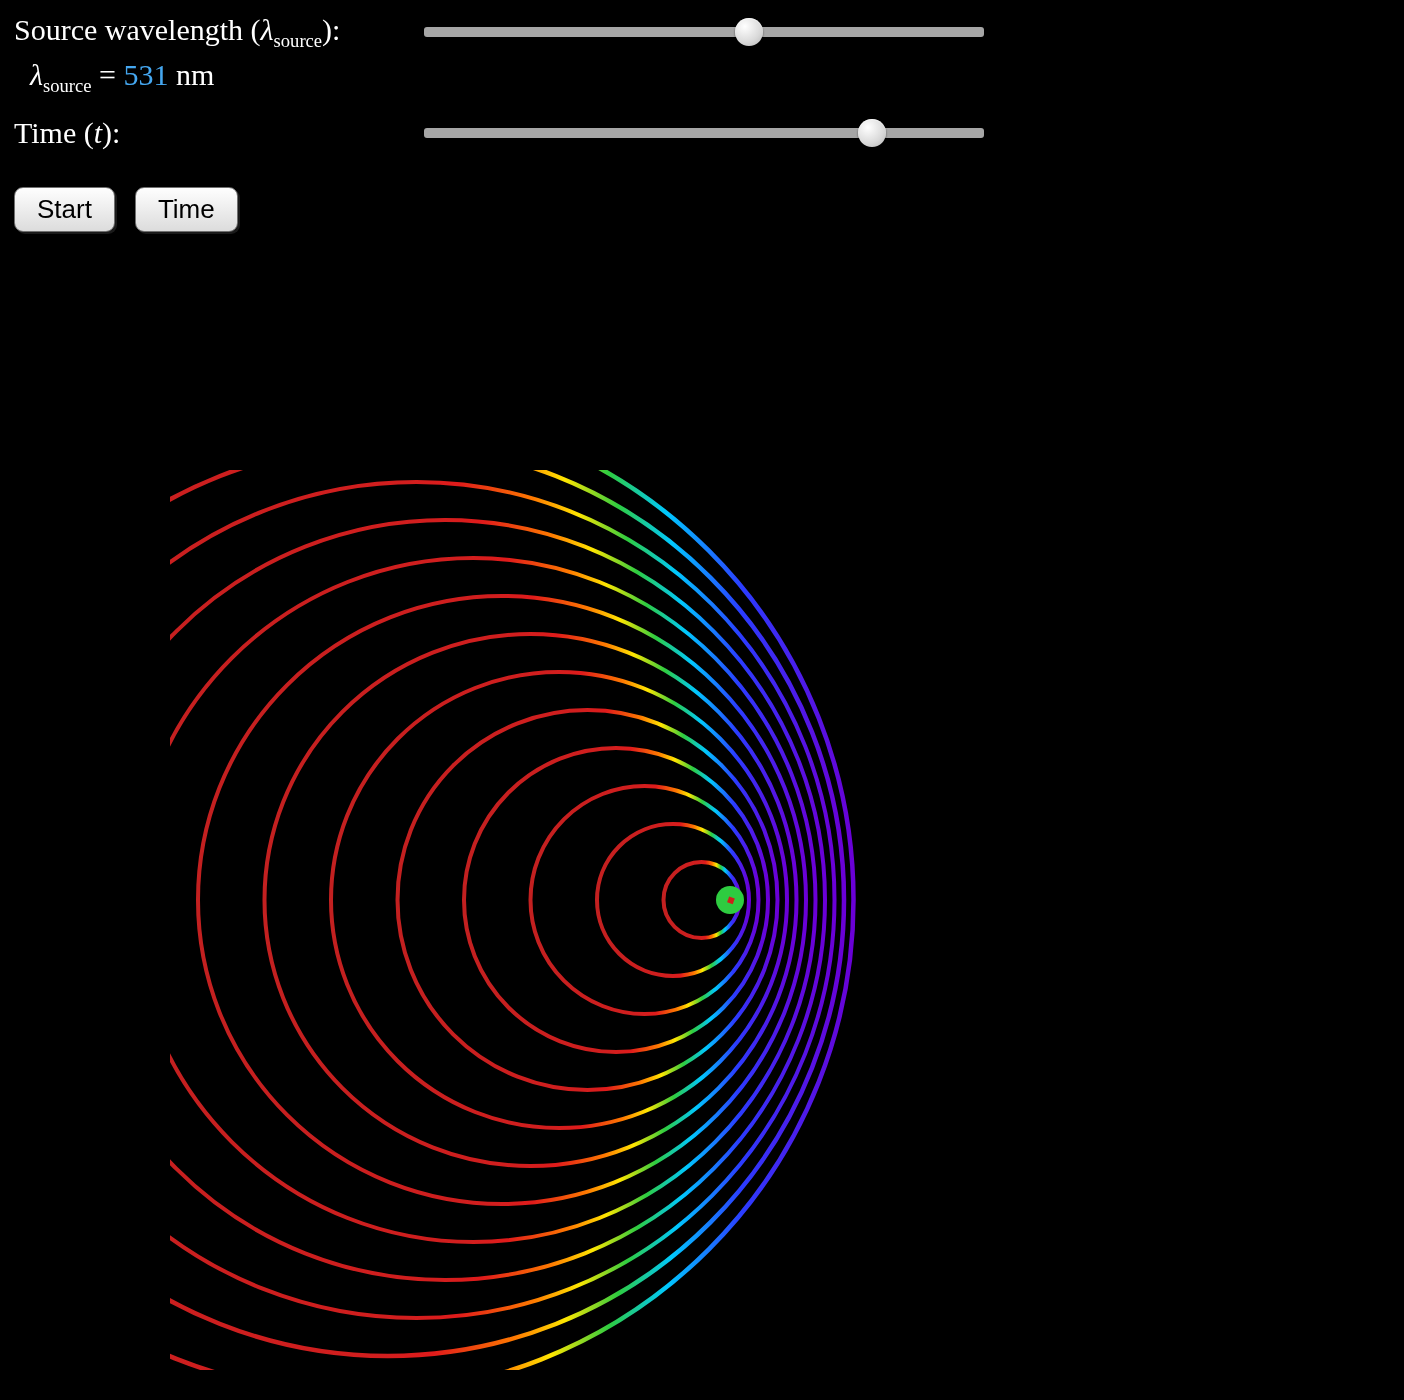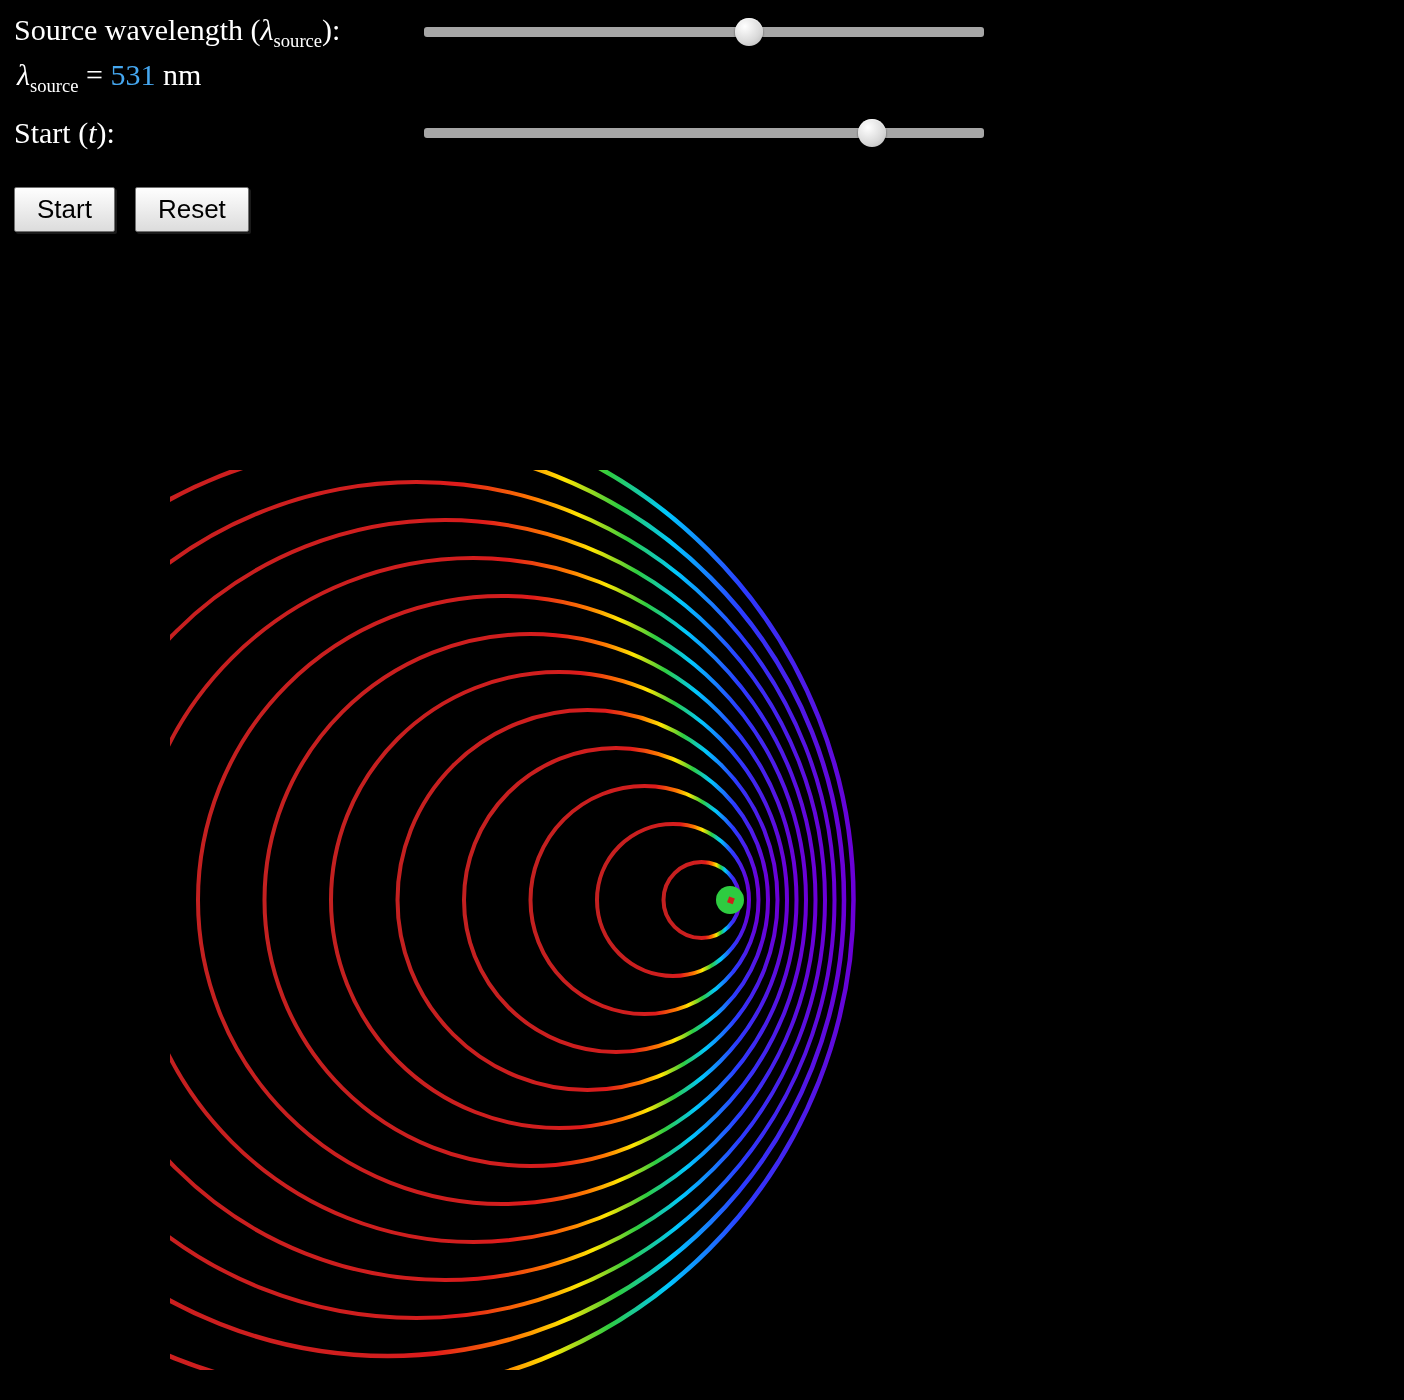--- a/index.html
+++ b/index.html
@@ -40,36 +40,36 @@
     top:50%;
     width:28px;height:28px;
     border-radius:50%;
     background:radial-gradient(circle at 35% 30%,#ffffff,#d9d9d9 60%,#b5b5b5 100%);
     box-shadow:0 1px 2px rgba(0,0,0,.6), inset 0 1px 1px rgba(255,255,255,.6);
     transform:translate(-50%,-50%);
   }
   .readout{
     font-size:30px;
     font-style:italic;
-    margin:2px 0 18px 3px;
+    margin:2px 0 18px 16px;
   }
   .readout .upright{font-style:normal;}
   .val{color:#45A7F0;font-style:normal;}
   .sub{font-size:0.62em;vertical-align:sub;font-style:normal;}
   .ital{font-style:italic;}
   .btnrow{
     margin-top:36px;
     display:flex;
     gap:20px;
   }
   .btn{
     font-family:Helvetica,Arial,sans-serif;
     font-size:26px;
     padding:6px 22px;
-    border-radius:2px;
+    border-radius:9px;
     border:1px solid #707070;
     background:linear-gradient(#fefefe,#dcdcdc);
     color:#000;
     box-shadow:2px 2px 0 #1a1a1a;
     cursor:pointer;
   }
   .stage{
     position:absolute;
     left:0;top:440px;
     width:1404px;height:960px;
@@ -94,32 +94,32 @@
       </div>
     </div>
   </div>
   <div class="readout">
     <span class="ital">λ</span><span class="sub">source</span><span class="upright"> = </span><span class="val">531</span><span class="upright"> nm</span>
   </div>
 
 
   <div class="row">
     <div class="lbl">
-      <span>Start (</span><span class="ital">t</span><span>):</span>
+      <span>Time (</span><span class="ital">t</span><span>):</span>
     </div>
     <div class="slider-wrap">
       <div class="slider">
         <div class="thumb" style="left:80%"></div>
       </div>
     </div>
   </div>
 
   <div class="btnrow">
     <button class="btn">Start</button>
-    <button class="btn">Reset</button>
+    <button class="btn">Time</button>
   </div>
 </div>
 
 <div class="stage">
   <svg id="doppler-svg" width="1000" height="900">
       <defs>
         <linearGradient id="grad13" gradientUnits="userSpaceOnUse" x1="-304.5" y1="430" x2="683.5" y2="430">
           <stop offset="0.00%" stop-color="#C32020"></stop>
           <stop offset="49.50%" stop-color="#D21E1E"></stop>
           <stop offset="55.00%" stop-color="#E01B1B"></stop>

